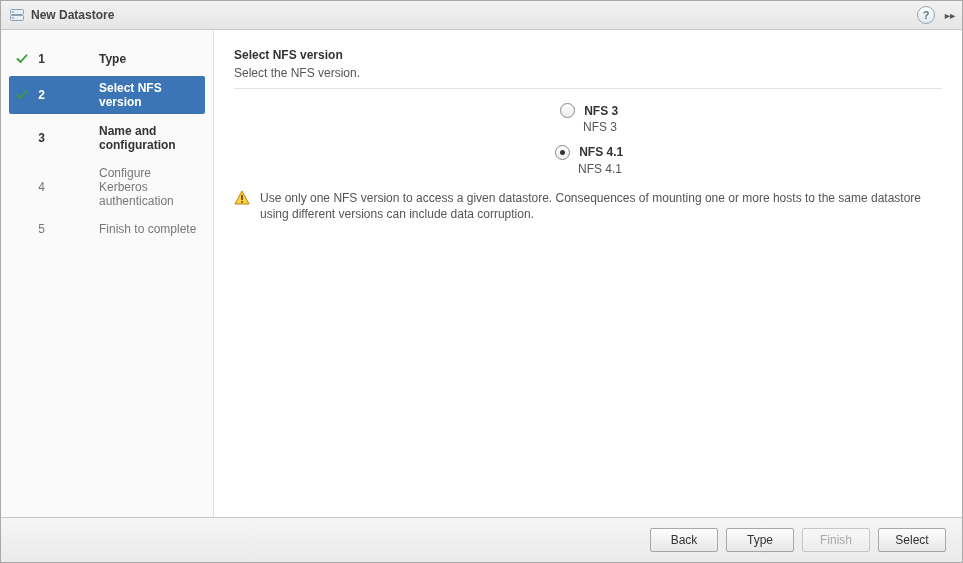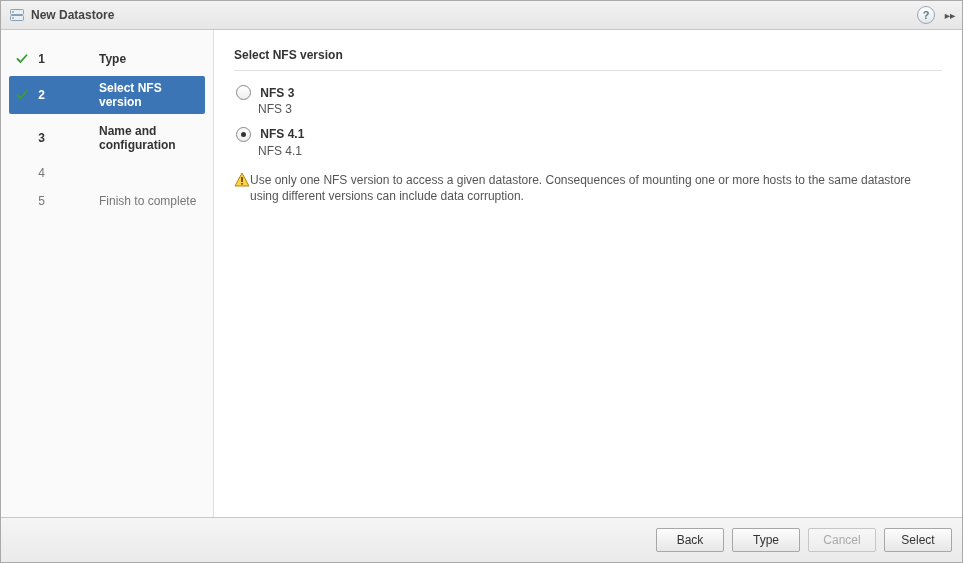--- a/index.html
+++ b/index.html
@@ -148,20 +148,21 @@
     color: #555;
     margin-top: 4px;
   }
   .hr {
     border: none;
     border-top: 1px solid #e2e2e2;
     margin: 8px 0 14px 0;
   }
   .radio-group {
     padding-left: 2px;
+    text-align: center;
   }
   .radio-item {
     margin-bottom: 10px;
   }
   .radio-item .opt-label {
     font-weight: bold;
     color: #333;
     vertical-align: middle;
   }
   .radio-item .opt-desc {
@@ -180,36 +181,37 @@
     vertical-align: middle;
     cursor: pointer;
   }
   .radio-inner {
     width: 5px; height: 5px;
     background: #333;
     border-radius: 50%;
   }
   .warning-row {
     display: flex;
+    gap: 10px;
     align-items: flex-start;
     margin-top: 14px;
   }
   .warning-row .warning-text {
     color: #555;
     line-height: 1.35;
     max-width: 680px;
   }
   .footer {
     height: 44px;
     background: linear-gradient(#f5f5f5, #eaeaea);
     border-top: 1px solid #c8c8c8;
     display: flex;
     align-items: center;
     justify-content: flex-end;
-    padding: 0 10px;
+    padding: 0 16px;
     gap: 8px;
   }
   .btn {
     min-width: 68px;
     height: 24px;
     border: 1px solid #a7a7a7;
     background: linear-gradient(#fdfdfd, #e7e7e7);
     border-radius: 2px;
     font-size: 12px;
     color: #333;
@@ -273,32 +275,34 @@
 
       <div class="step step-enabled">
         <span class="check"></span>
         <span class="num">3</span>
         <span class="label">Name and configuration</span>
       </div>
 
       <div class="step step-future">
         <span class="check"></span>
         <span class="num">4</span>
+        <span class="label">Configure Kerberos authentication</span>
       </div>
 
       <div class="step step-future">
         <span class="check"></span>
         <span class="num">5</span>
         <span class="label">Finish to complete</span>
       </div>
 
     </div>
 
     <div class="content">
       <div class="heading">Select NFS version</div>
+      <div class="subheading">Select the NFS version.</div>
       <hr class="hr">
 
       <div class="radio-group">
 
         <div class="radio-item">
           <span class="radio-outer"></span>
           <span class="opt-label">NFS 3</span>
           <div class="opt-desc">NFS 3</div>
         </div>
 
@@ -323,17 +327,17 @@
         <div class="warning-text">Use only one NFS version to access a given datastore. Consequences of mounting one or more hosts to the same datastore using different versions can include data corruption.</div>
       </div>
 
     </div>
 
   </div>
 
   <div class="footer">
     <button class="btn">Back</button>
     <button class="btn">Type</button>
-    <button class="btn" id="finish-btn" disabled="">Cancel</button>
+    <button class="btn" id="finish-btn" disabled="">Finish</button>
     <button class="btn">Select</button>
   </div>
 
 </div>
 
 </body></html>

